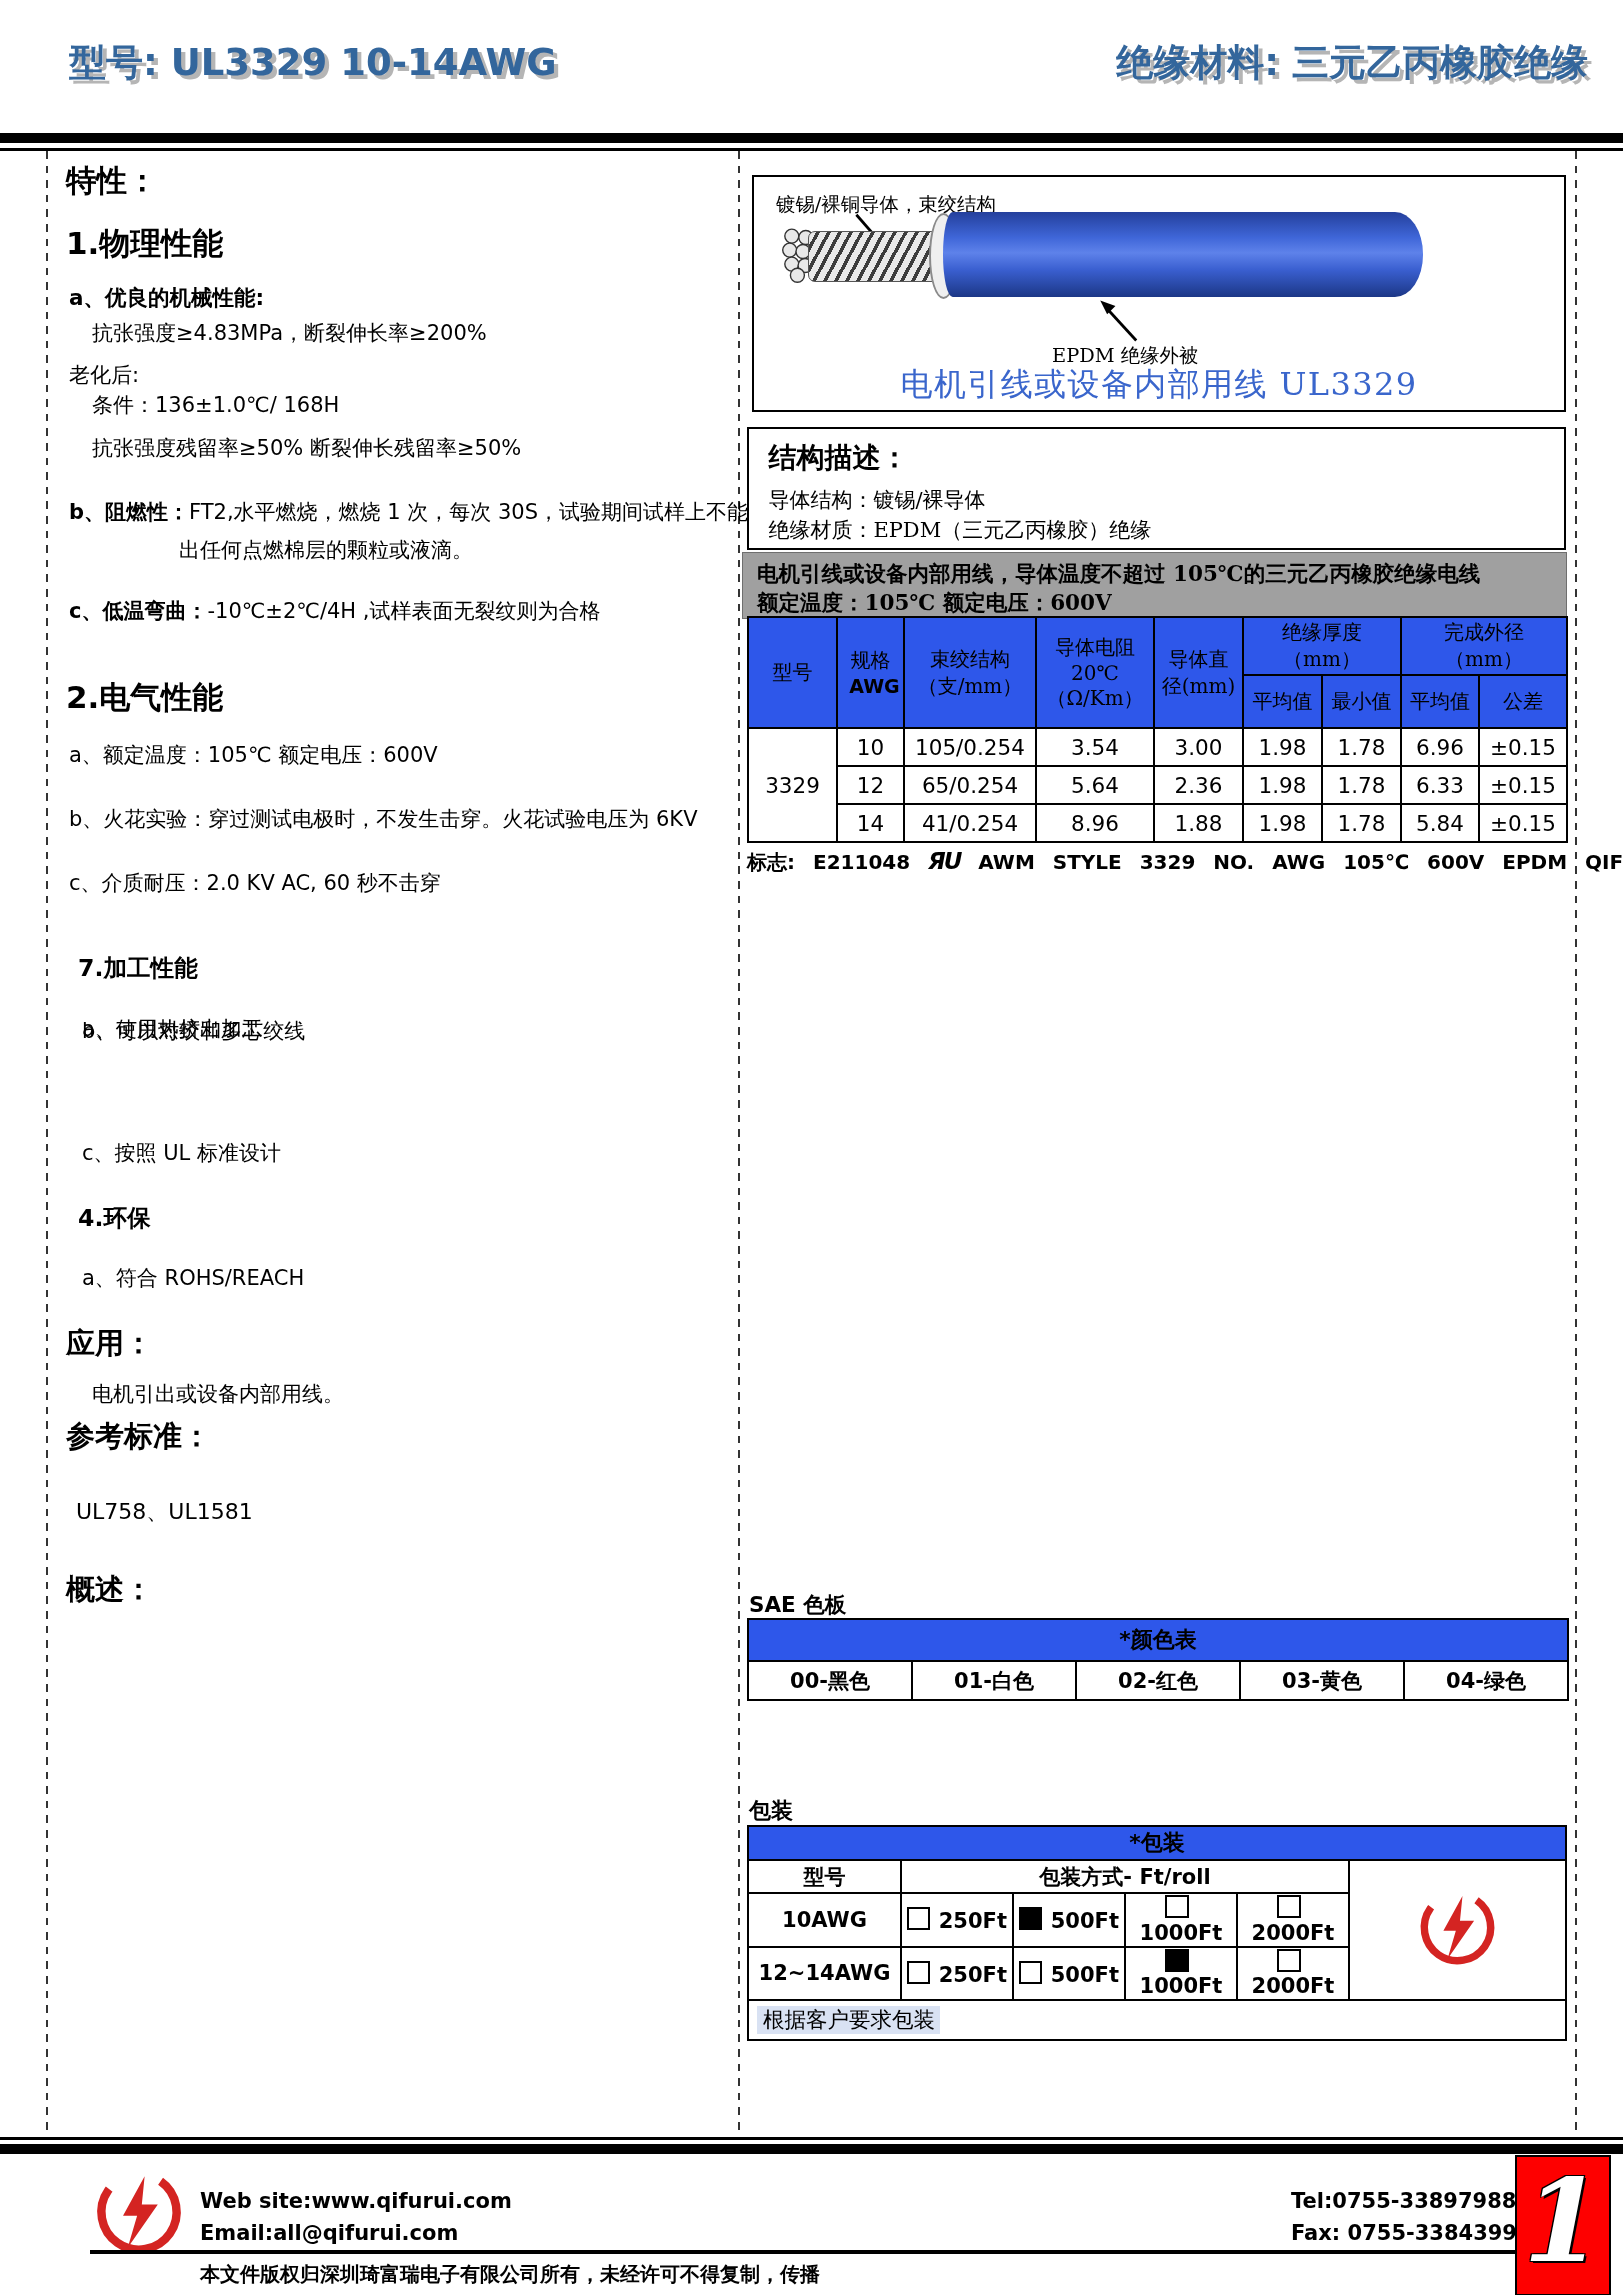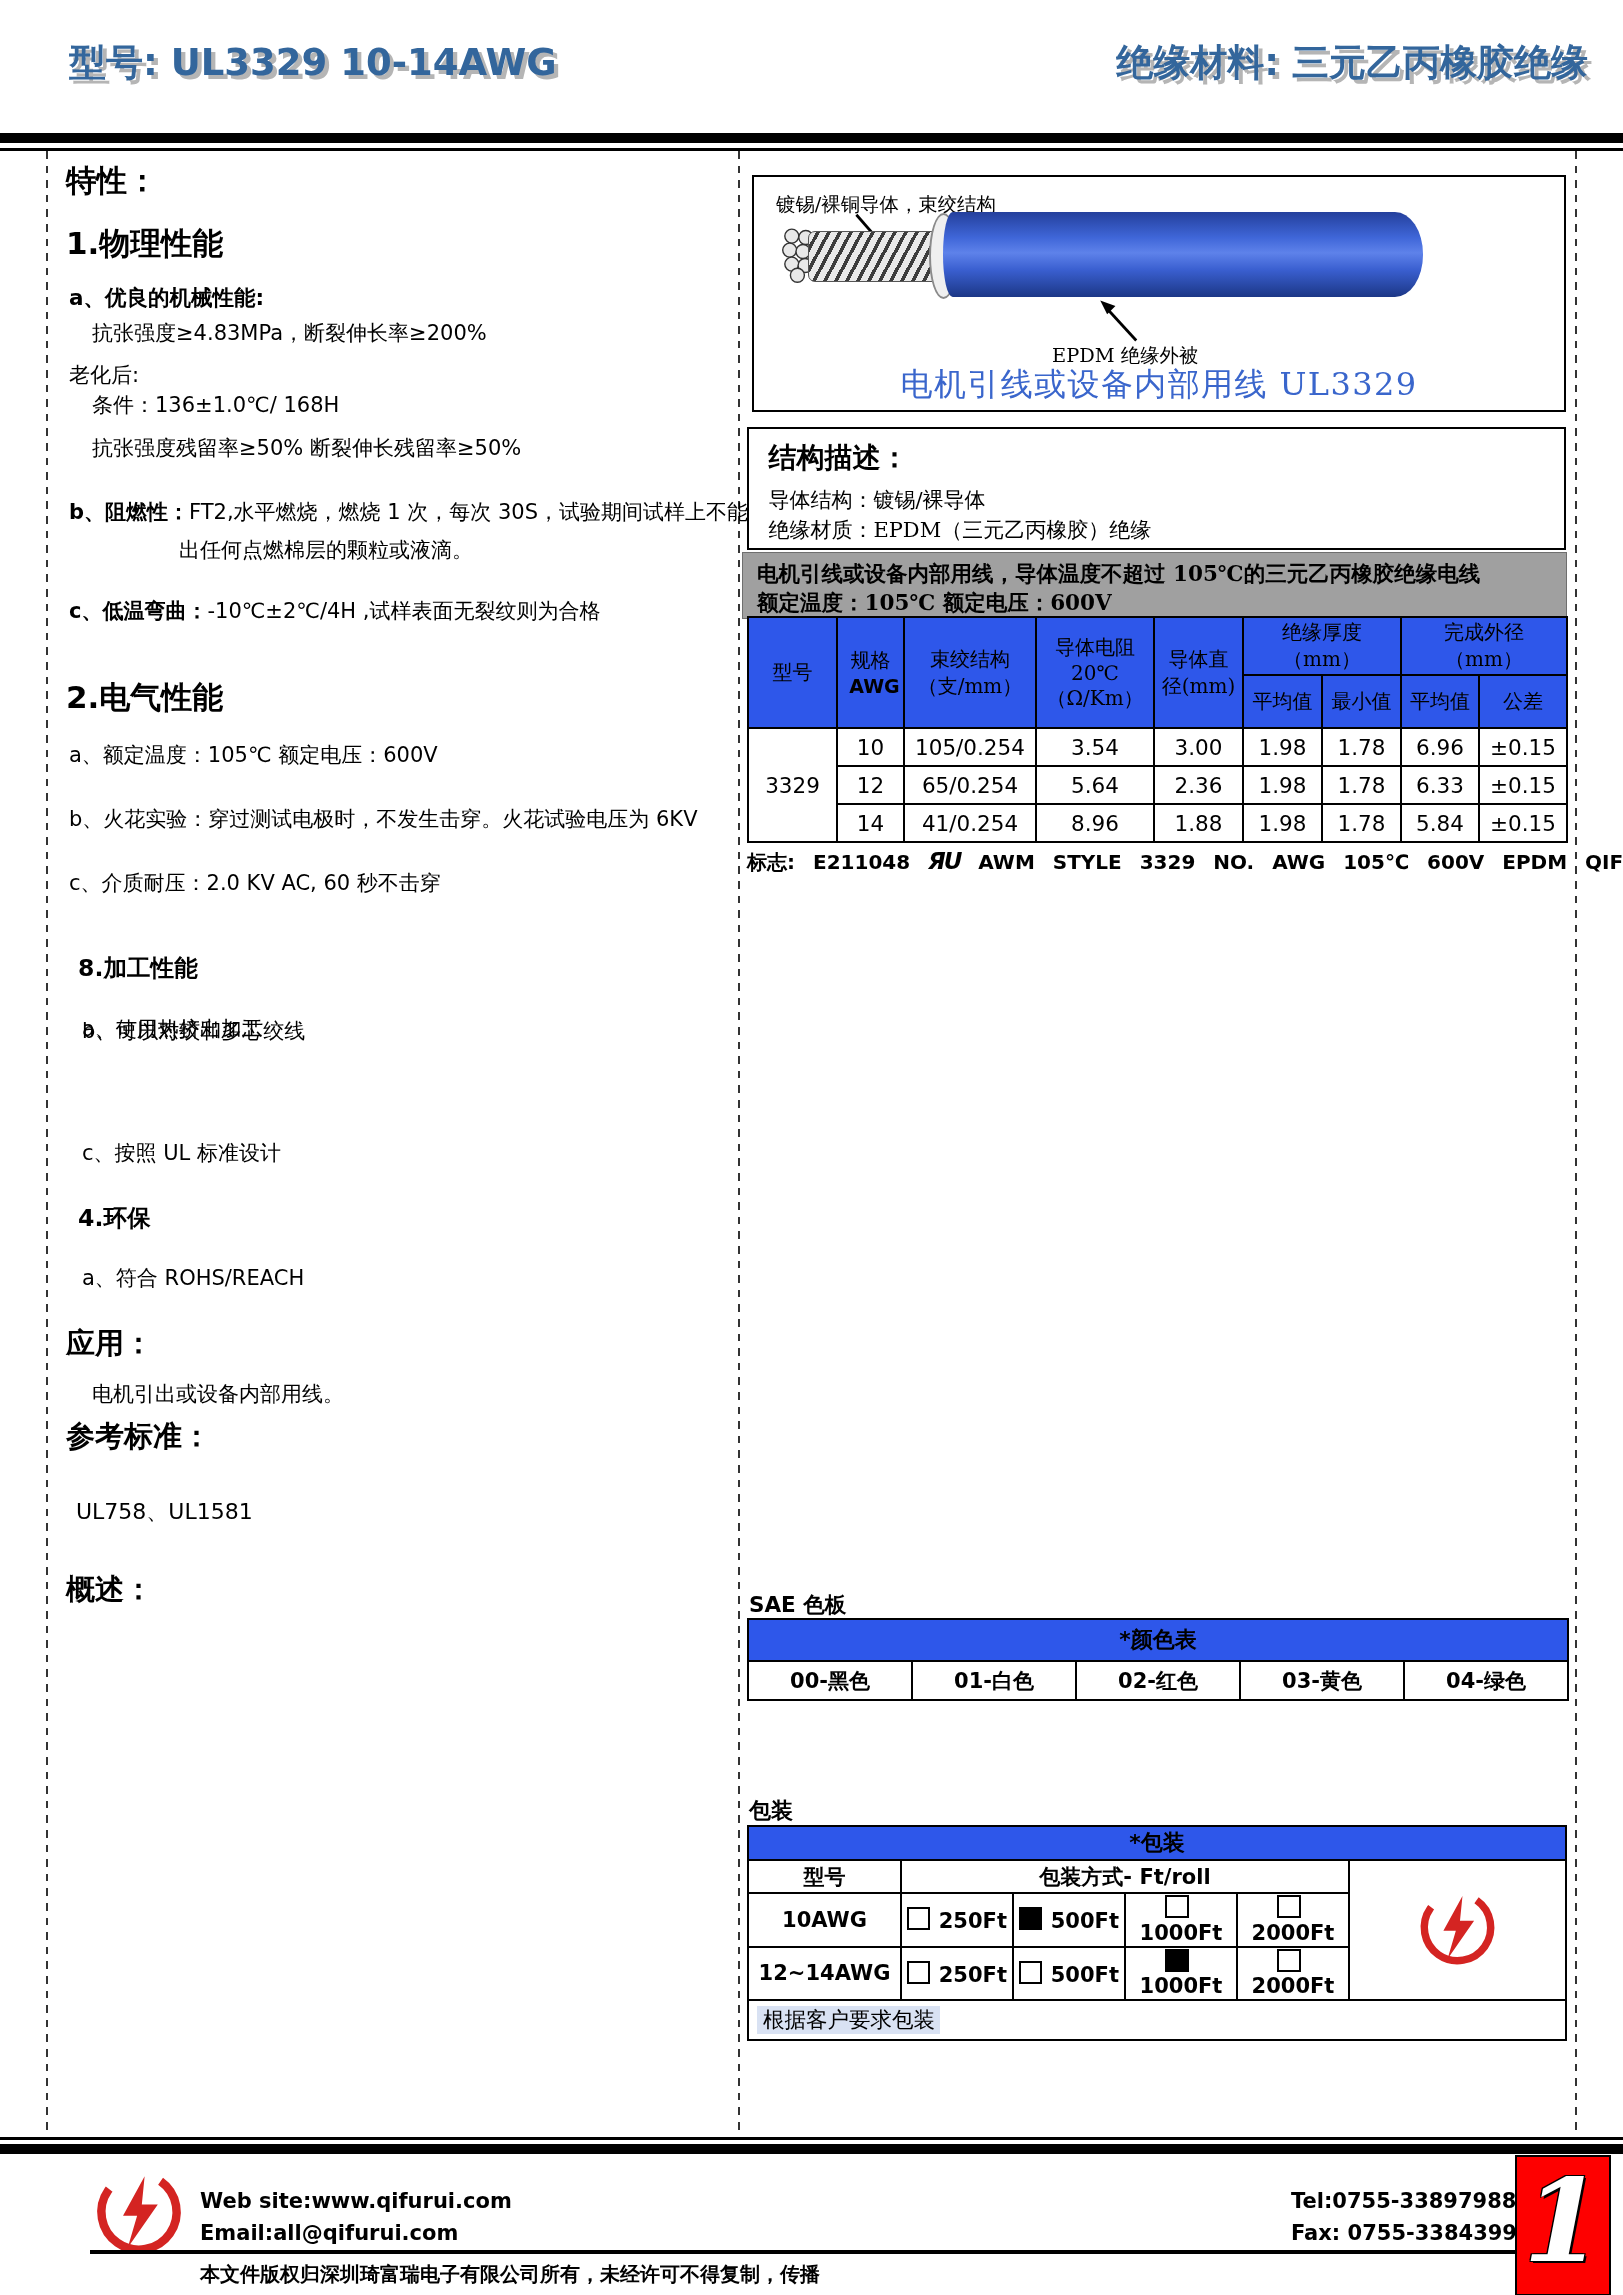--- a/index.html
+++ b/index.html
@@ -95,21 +95,21 @@
   <div class="abs body-t" style="left:69px;top:498px;"><span class="lbl-b">b、阻燃性：</span><span>FT2,水平燃烧，燃烧 1 次，每次 30S，试验期间试样上不能发</span></div>
   <div class="abs body-t" style="left:179px;top:536px;">出任何点燃棉层的颗粒或液滴。</div>
 
   <div class="abs body-t" style="left:69px;top:597px;"><span class="lbl-b">c、低温弯曲：</span><span>-10℃±2℃/4H ,试样表面无裂纹则为合格</span></div>
 
   <div class="abs h1" style="left:66px;top:677px;">2.电气性能</div>
   <div class="abs body-t" style="left:69px;top:741px;">a、额定温度：105℃   额定电压：600V</div>
   <div class="abs body-t" style="left:69px;top:805px;">b、火花实验：穿过测试电极时，不发生击穿。火花试验电压为 6KV</div>
   <div class="abs body-t" style="left:69px;top:869px;">c、介质耐压：2.0 KV AC, 60 秒不击穿</div>
 
-  <div class="abs h2" style="left:78px;top:952px;">8.加工性能</div>
+  <div class="abs h2" style="left:78px;top:952px;">7.加工性能</div>
   <div class="abs body-t" style="left:82px;top:1015px;">a、使用热挤出加工</div>
   <div class="abs body-t" style="left:82px;top:1017px;">b、可以对绞和多芯绞线</div>
   <div class="abs body-t" style="left:82px;top:1139px;">c、按照 UL 标准设计</div>
 
   <div class="abs h2" style="left:78px;top:1202px;">4.环保</div>
   <div class="abs body-t" style="left:82px;top:1264px;">a、符合 ROHS/REACH</div>
 
   <div class="abs h1" style="left:66px;top:1324px;font-size:29px;">应用：</div>
   <div class="abs body-t" style="left:92px;top:1380px;">电机引出或设备内部用线。</div>
   <div class="abs h1" style="left:66px;top:1417px;font-size:29px;">参考标准：</div>

